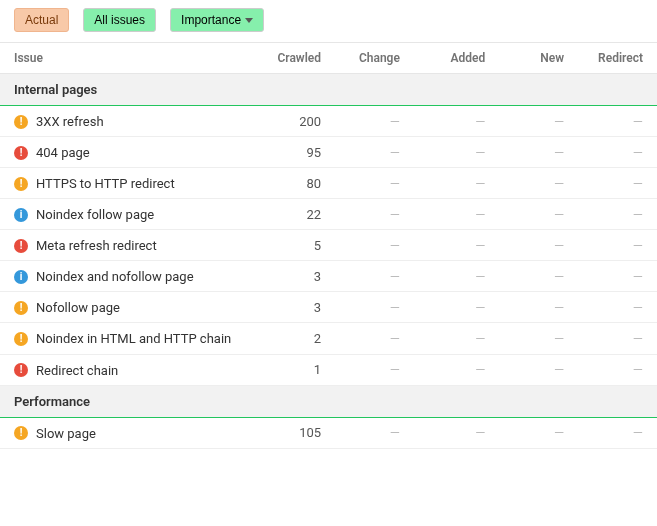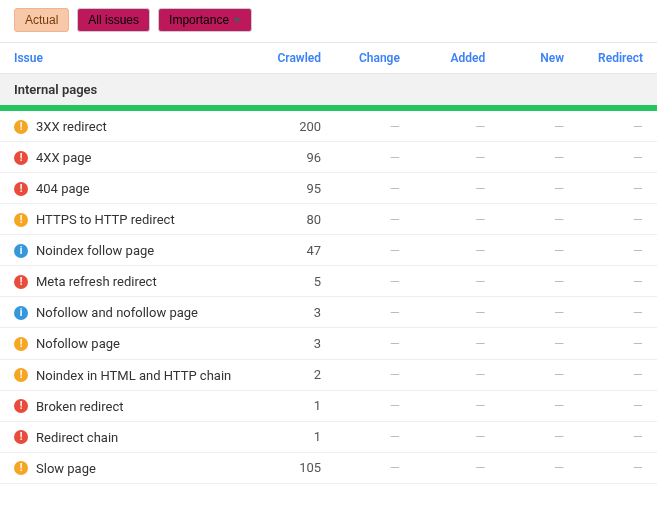--- a/index.html
+++ b/index.html
@@ -5,26 +5,26 @@
   * { box-sizing: border-box; margin: 0; padding: 0; }
   body {
     font-family: -apple-system, BlinkMacSystemFont, "Segoe UI", Roboto, sans-serif;
     font-size: 13px;
     color: #333;
     background: #fff;
     width: 657px;
   }
   .toolbar {
     display: flex;
-    gap: 8px;
+    gap: 14px;
     padding: 8px 14px 10px;
   }
   .btn {
     border: 1px solid #ccc;
-    background: #be185d;
+    background: #86efac;
     padding: 4px 10px;
     border-radius: 3px;
     font-size: 12px;
     cursor: pointer;
     display: inline-flex;
     align-items: center;
     gap: 4px;
   }
   .btn.active {
     background: #f8c9a8;
@@ -38,33 +38,33 @@
     border-right: 4px solid transparent;
     border-top: 5px solid #555;
   }
   table {
     width: 100%;
     border-collapse: collapse;
   }
   thead th {
     font-size: 12px;
     font-weight: 600;
-    color: #3b82f6;
+    color: #737373;
     text-align: right;
     padding: 8px 14px;
     border-top: 1px solid #e6e6e6;
     border-bottom: 1px solid #e6e6e6;
   }
   thead th.issue-col { text-align: left; }
   tr.section-row td {
     background: #f2f2f2;
     font-weight: 600;
     font-size: 13px;
     padding: 8px 14px;
-    border-bottom: 6px solid #22c55e;
+    border-bottom: 1px solid #22c55e;
   }
   tr.data-row td {
     padding: 7px 14px;
     border-bottom: 1px solid #eee;
     font-size: 13px;
     text-align: right;
     color: #555;
   }
   tr.data-row td.issue-cell {
     text-align: left;
@@ -128,30 +128,22 @@
       <th>Added</th>
       <th>New</th>
       <th>Redirect</th>
     </tr>
   </thead>
   <tbody id="table-body">
       <tr class="section-row">
         <td colspan="6">Internal pages</td>
       </tr>
       <tr class="data-row">
-        <td class="issue-cell"><span class="icon icon-warning">!</span><span class="issue-label">3XX redirect</span></td>
+        <td class="issue-cell"><span class="icon icon-warning">!</span><span class="issue-label">3XX refresh</span></td>
         <td>200</td>
-        <td><span class="dash">—</span></td>
-        <td><span class="dash">—</span></td>
-        <td><span class="dash">—</span></td>
-        <td><span class="dash">—</span></td>
-      </tr>
-      <tr class="data-row">
-        <td class="issue-cell"><span class="icon icon-error">!</span><span class="issue-label">4XX page</span></td>
-        <td>96</td>
         <td><span class="dash">—</span></td>
         <td><span class="dash">—</span></td>
         <td><span class="dash">—</span></td>
         <td><span class="dash">—</span></td>
       </tr>
       <tr class="data-row">
         <td class="issue-cell"><span class="icon icon-error">!</span><span class="issue-label">404 page</span></td>
         <td>95</td>
         <td><span class="dash">—</span></td>
         <td><span class="dash">—</span></td>
@@ -161,36 +153,36 @@
       <tr class="data-row">
         <td class="issue-cell"><span class="icon icon-warning">!</span><span class="issue-label">HTTPS to HTTP redirect</span></td>
         <td>80</td>
         <td><span class="dash">—</span></td>
         <td><span class="dash">—</span></td>
         <td><span class="dash">—</span></td>
         <td><span class="dash">—</span></td>
       </tr>
       <tr class="data-row">
         <td class="issue-cell"><span class="icon icon-info">i</span><span class="issue-label">Noindex follow page</span></td>
-        <td>47</td>
+        <td>22</td>
         <td><span class="dash">—</span></td>
         <td><span class="dash">—</span></td>
         <td><span class="dash">—</span></td>
         <td><span class="dash">—</span></td>
       </tr>
       <tr class="data-row">
         <td class="issue-cell"><span class="icon icon-error">!</span><span class="issue-label">Meta refresh redirect</span></td>
         <td>5</td>
         <td><span class="dash">—</span></td>
         <td><span class="dash">—</span></td>
         <td><span class="dash">—</span></td>
         <td><span class="dash">—</span></td>
       </tr>
       <tr class="data-row">
-        <td class="issue-cell"><span class="icon icon-info">i</span><span class="issue-label">Nofollow and nofollow page</span></td>
+        <td class="issue-cell"><span class="icon icon-info">i</span><span class="issue-label">Noindex and nofollow page</span></td>
         <td>3</td>
         <td><span class="dash">—</span></td>
         <td><span class="dash">—</span></td>
         <td><span class="dash">—</span></td>
         <td><span class="dash">—</span></td>
       </tr>
       <tr class="data-row">
         <td class="issue-cell"><span class="icon icon-warning">!</span><span class="issue-label">Nofollow page</span></td>
         <td>3</td>
         <td><span class="dash">—</span></td>
@@ -200,34 +192,29 @@
       </tr>
       <tr class="data-row">
         <td class="issue-cell"><span class="icon icon-warning">!</span><span class="issue-label">Noindex in HTML and HTTP chain</span></td>
         <td>2</td>
         <td><span class="dash">—</span></td>
         <td><span class="dash">—</span></td>
         <td><span class="dash">—</span></td>
         <td><span class="dash">—</span></td>
       </tr>
       <tr class="data-row">
-        <td class="issue-cell"><span class="icon icon-error">!</span><span class="issue-label">Broken redirect</span></td>
-        <td>1</td>
-        <td><span class="dash">—</span></td>
-        <td><span class="dash">—</span></td>
-        <td><span class="dash">—</span></td>
-        <td><span class="dash">—</span></td>
-      </tr>
-      <tr class="data-row">
         <td class="issue-cell"><span class="icon icon-error">!</span><span class="issue-label">Redirect chain</span></td>
         <td>1</td>
         <td><span class="dash">—</span></td>
         <td><span class="dash">—</span></td>
         <td><span class="dash">—</span></td>
         <td><span class="dash">—</span></td>
+      </tr>
+      <tr class="section-row">
+        <td colspan="6">Performance</td>
       </tr>
       <tr class="data-row">
         <td class="issue-cell"><span class="icon icon-warning">!</span><span class="issue-label">Slow page</span></td>
         <td>105</td>
         <td><span class="dash">—</span></td>
         <td><span class="dash">—</span></td>
         <td><span class="dash">—</span></td>
         <td><span class="dash">—</span></td>
       </tr>
     </tbody>

